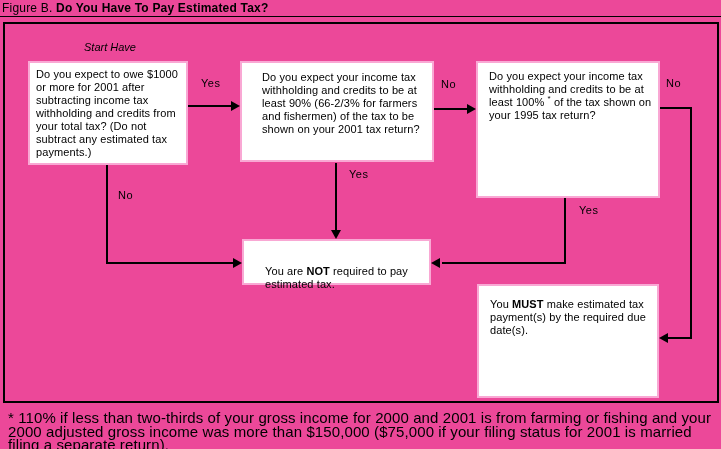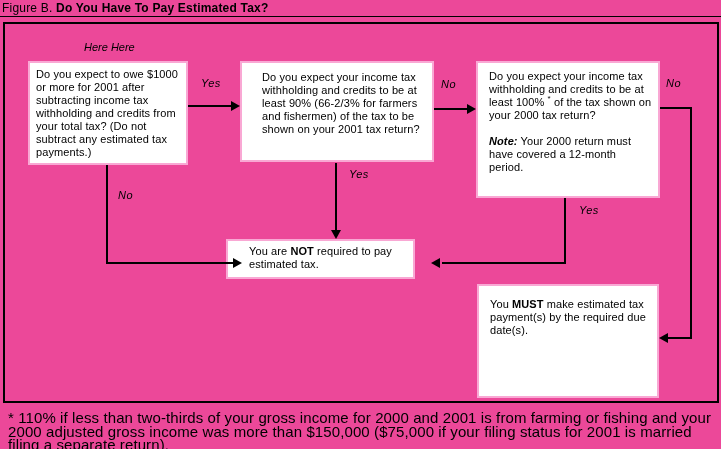--- a/index.html
+++ b/index.html
@@ -35,21 +35,21 @@
     border: 2px solid #f9a8d4;
     box-sizing: border-box;
     background: #fff;
     font-size: 11px;
     line-height: 13px;
     letter-spacing: 0.1px;
   }
   #start-box        { left: 28px;  top: 61px;  width: 160px; height: 104px; padding: 5px 4px 0 6px; }
   #q90-box          { left: 240px; top: 61px;  width: 194px; height: 101px; padding: 8px 6px 0 20px; }
   #q100-box         { left: 476px; top: 61px;  width: 184px; height: 137px; padding: 7px 6px 0 11px; }
-  #not-required-box { left: 226px; top: 239px; width: 189px; height: 40px;  padding: 4px 6px 0 21px; }
+  #not-required-box { left: 242px; top: 239px; width: 189px; height: 46px;  padding: 24px 6px 0 21px; }
   #must-pay-box     { left: 477px; top: 284px; width: 182px; height: 114px; padding: 12px 6px 0 11px; }
   .flowbox .para2 { margin-top: 13px; }
   .b  { font-weight: bold; }
   .i  { font-style: italic; }
   .bi { font-weight: bold; font-style: italic; }
   sup { font-size: 8px; line-height: 0; }
 
   
   #start-here-label { left: 84px; top: 41px; font-style: italic; font-size: 11px; }
 
@@ -72,21 +72,21 @@
   .arrow-left  { border-top: 5px solid transparent; border-bottom: 5px solid transparent; border-right: 9px solid #000; }
   .arrow-down  { border-left: 5px solid transparent; border-right: 5px solid transparent; border-top: 9px solid #000; }
   #arrow-yes1 { left: 231px; top: 101px; }
   #arrow-no1  { left: 467px; top: 104px; }
   #arrow-no2  { left: 659px; top: 333px; }
   #arrow-no3  { left: 233px; top: 258px; }
   #arrow-yes2 { left: 331px; top: 230px; }
   #arrow-yes3 { left: 431px; top: 258px; }
 
   
-  .conn-label { font-style: italic; font-size: 11px; letter-spacing: 0.5px; }
+  .conn-label { font-size: 11px; letter-spacing: 0.5px; }
   #label-yes1 { left: 201px; top: 77px; }
   #label-no1  { left: 441px; top: 78px; }
   #label-no2  { left: 666px; top: 77px; }
   #label-no3  { left: 118px; top: 189px; }
   #label-yes2 { left: 349px; top: 168px; }
   #label-yes3 { left: 579px; top: 204px; }
 
   
   #footnote {
     left: 8px; top: 411px; width: 708px;
@@ -99,33 +99,32 @@
 
 <div id="stage">
 
   <div class="abs" id="figure-title">
     <span>Figure B. </span><span class="bold">Do You Have To Pay Estimated Tax?</span>
   </div>
   <div class="abs" id="title-rule"></div>
 
   <div class="abs" id="flowchart-frame"></div>
 
-  <div class="abs" id="start-here-label">Here Here</div>
+  <div class="abs" id="start-here-label">Start Have</div>
 
   <div class="abs flowbox" id="start-box">
     <span>Do you expect to owe $1000 or more for 2001 after subtracting income tax withholding and credits from your total tax? (Do not subtract any estimated tax payments.)</span>
   </div>
 
   <div class="abs flowbox" id="q90-box">
     <span>Do you expect your income tax withholding and credits to be at least 90% (66-2/3% for farmers and fishermen) of the tax to be shown on your 2001 tax return?</span>
   </div>
 
   <div class="abs flowbox" id="q100-box">
-    <div><span>Do you expect your income tax withholding and credits to be at least 100%</span> <sup>*</sup><span> of the tax shown on your 2000 tax return?</span></div>
-    <div class="para2"><span class="bi">Note:</span><span> Your 2000 return must have covered a 12-month period.</span></div>
+    <div><span>Do you expect your income tax withholding and credits to be at least 100%</span> <sup>*</sup><span> of the tax shown on your 1995 tax return?</span></div>
   </div>
 
   <div class="abs flowbox" id="not-required-box">
     <span>You are </span><span class="b">NOT</span><span> required to pay estimated tax.</span>
   </div>
 
   <div class="abs flowbox" id="must-pay-box">
     <div><span>You </span><span class="b">MUST</span><span> make estimated tax payment(s) by the required due date(s).</span></div>
   </div>
 

